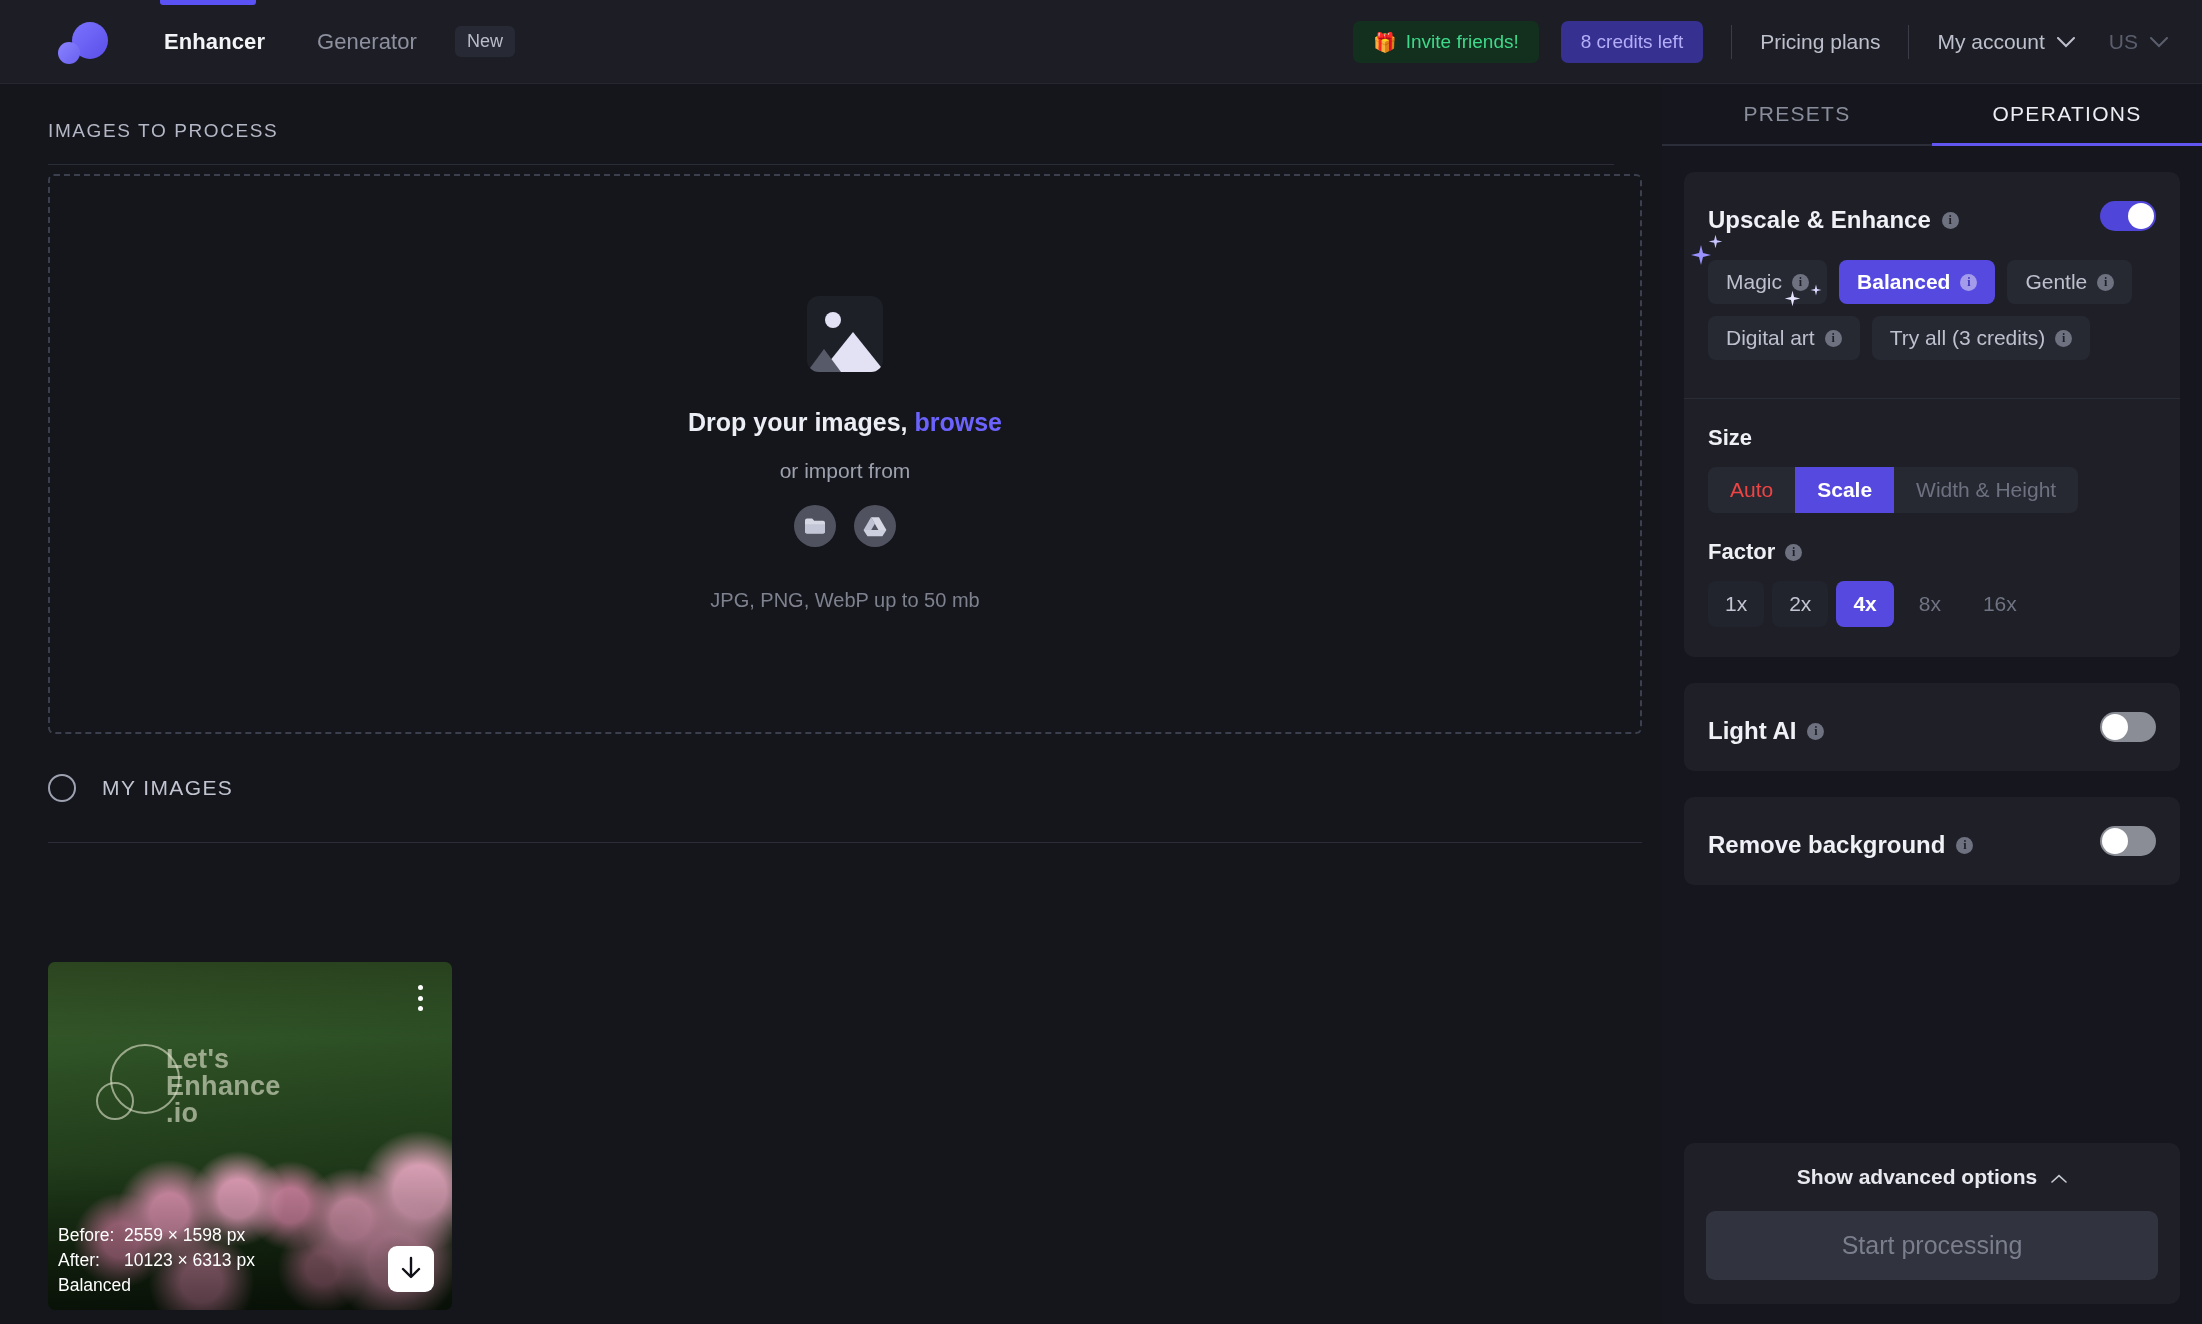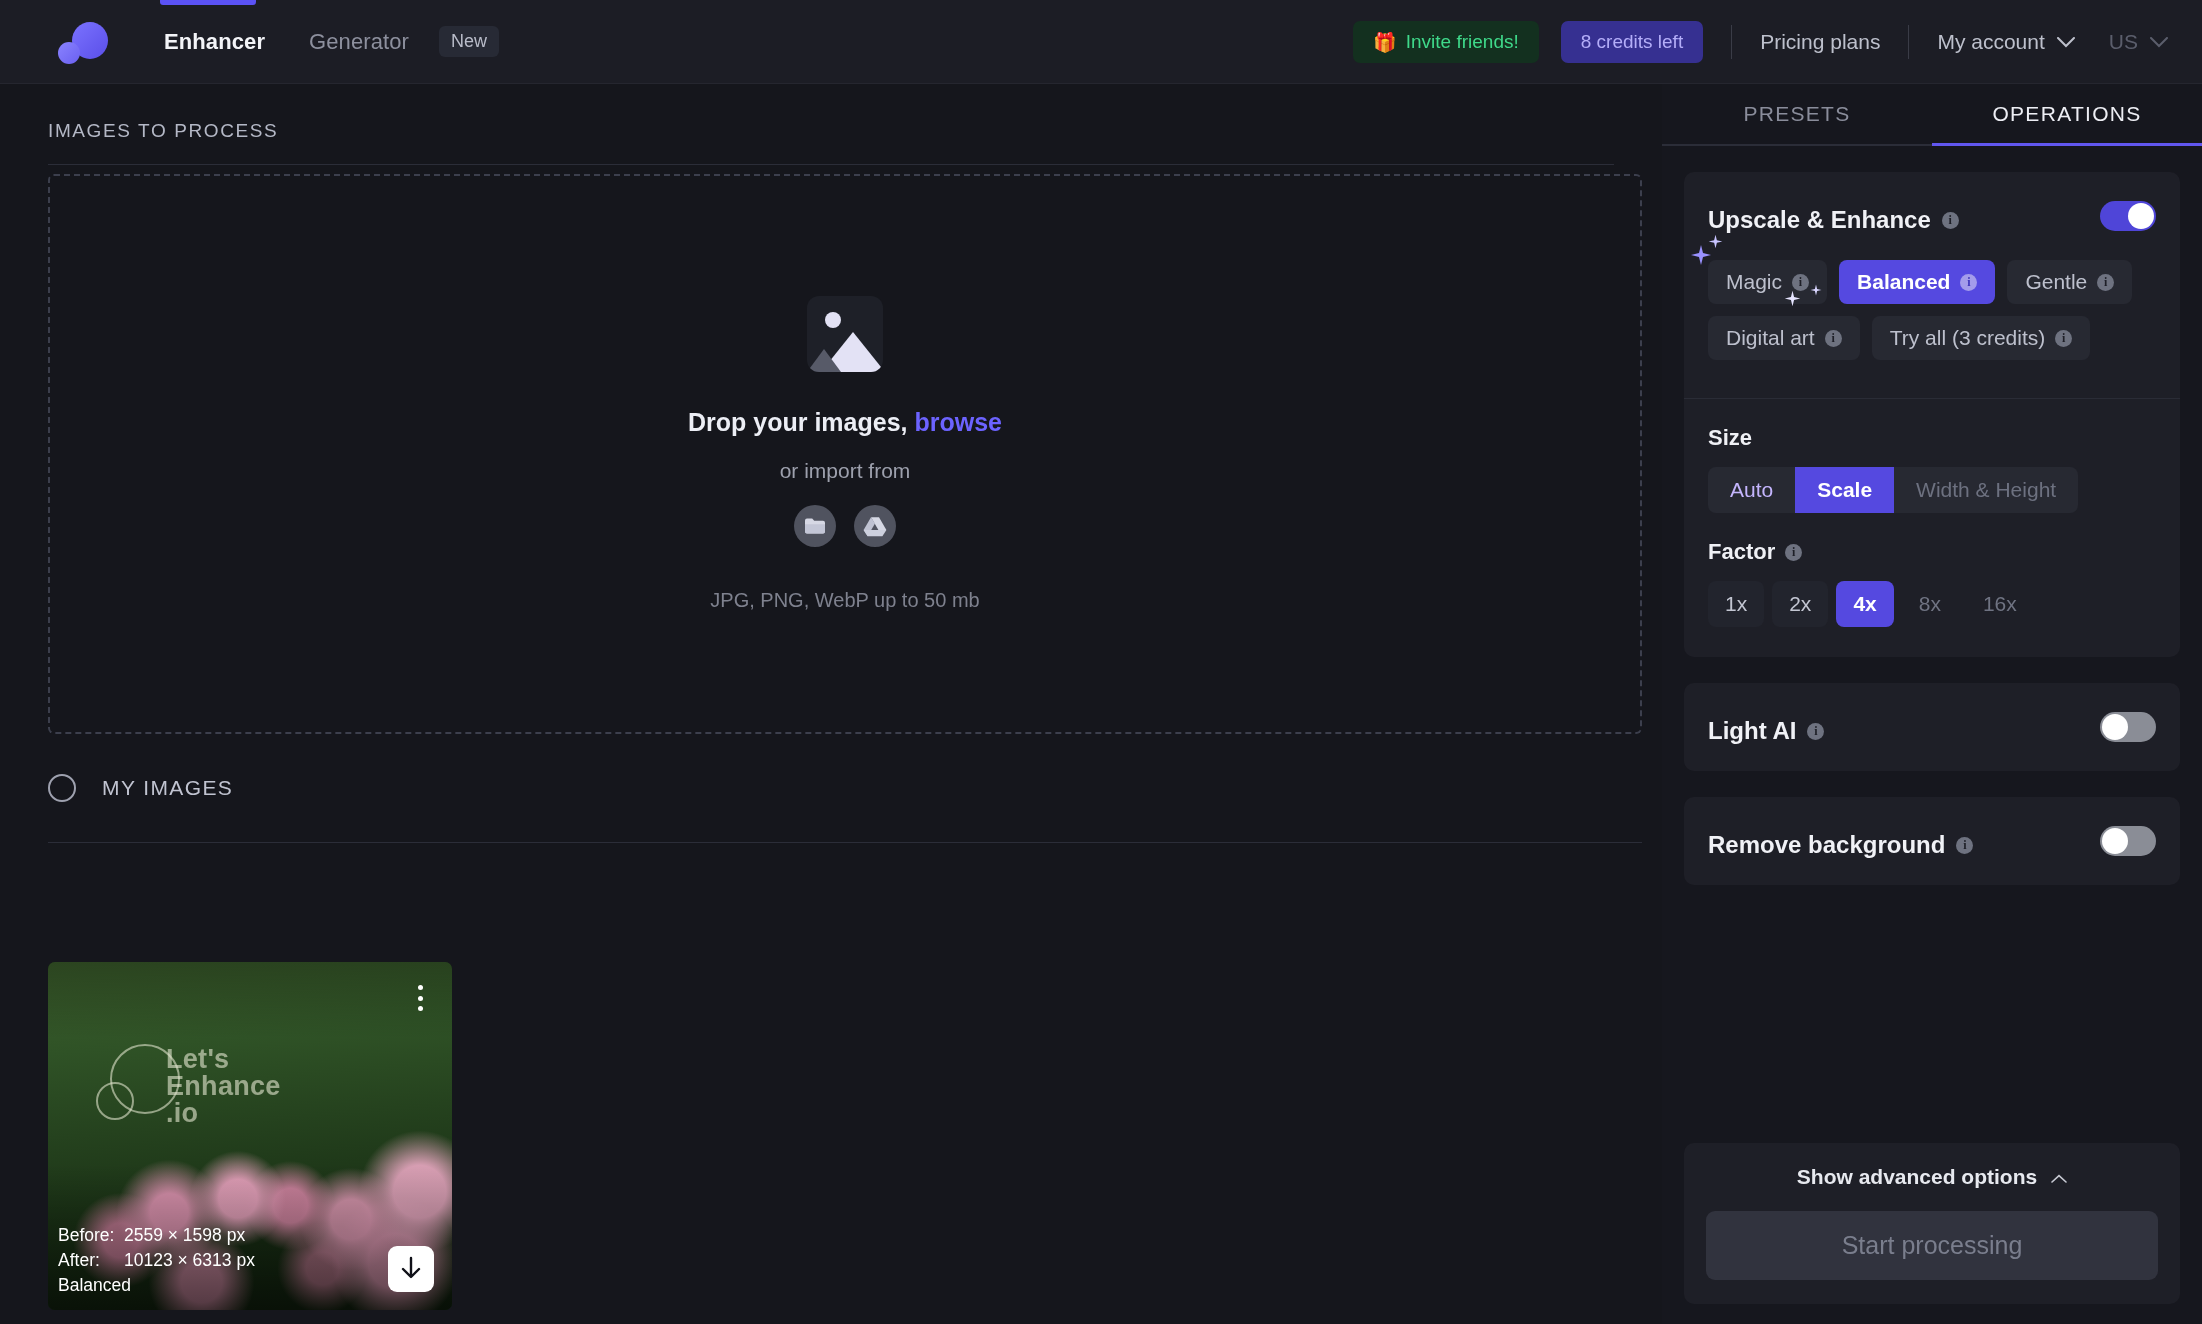--- a/index.html
+++ b/index.html
@@ -29,21 +29,21 @@
     position: absolute; left: 14px; top: 5px; width: 36px; height: 37px;
     border-radius: 50%;
     background: linear-gradient(135deg, #7b72ff 0%, #5a4fe8 100%);
   }
   .logo .small {
     position: absolute; left: 0px; top: 25px; width: 22px; height: 22px;
     border-radius: 50%;
     background: linear-gradient(135deg, #8a83ff 0%, #6a60f0 100%);
   }
   .nav {
-    display: flex; align-items: center; gap: 8px; margin-left: 38px;
+    display: flex; align-items: center; gap: 16px; margin-left: 38px;
   }
   .nav-item {
     font-size: 22px; color: #8d909e; padding: 0 18px; cursor: pointer;
     letter-spacing: 0.1px;
   }
   .nav-item.active { color: #f3f4f8; font-weight: bold; }
   .badge-new {
     background: #272a35; color: #b9bcc9; font-size: 18px;
     padding: 5px 12px; border-radius: 6px; margin-left: 4px;
   }
@@ -257,21 +257,21 @@
   .sub-block { padding: 26px 24px 30px 24px; }
   .sub-title {
     font-size: 22px; font-weight: bold; color: #eff0f5; margin-bottom: 16px;
     display: flex; align-items: center; gap: 10px;
   }
   .seg {
     display: inline-flex; background: #272932; border-radius: 8px;
     overflow: hidden; margin-bottom: 26px;
   }
   .seg-item {
-    font-size: 21px; color: #c4b5fd; padding: 11px 22px; cursor: pointer;
+    font-size: 21px; color: #ef4444; padding: 11px 22px; cursor: pointer;
   }
   .seg-item.active { background: #5549e0; color: #fff; font-weight: bold; }
   .seg-item.dim { color: #6d7180; }
 
   .factors { display: flex; gap: 8px; align-items: center; }
   .factor {
     font-size: 21px; color: #c3c6d2; padding: 11px 17px; border-radius: 8px;
     background: #22242d; cursor: pointer;
   }
   .factor.active { background: #5549e0; color: #fff; font-weight: bold; }

